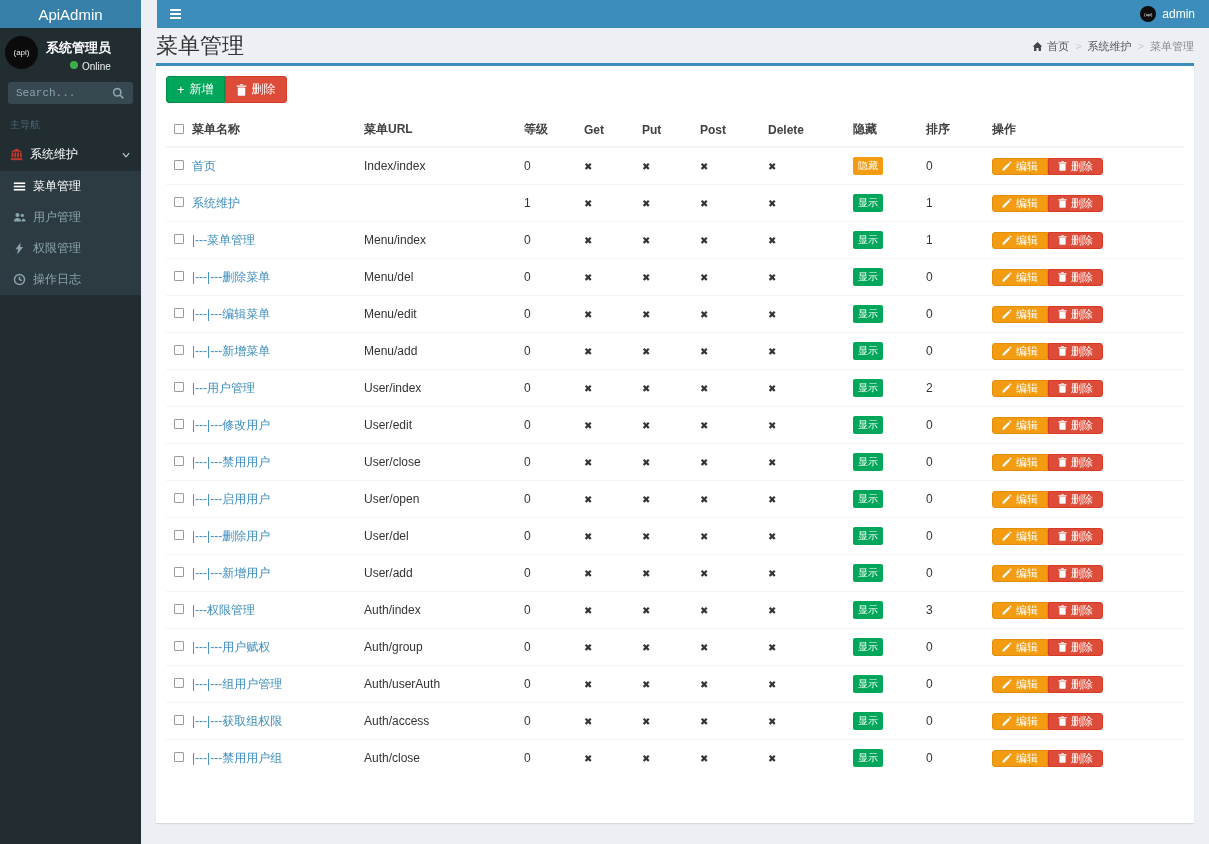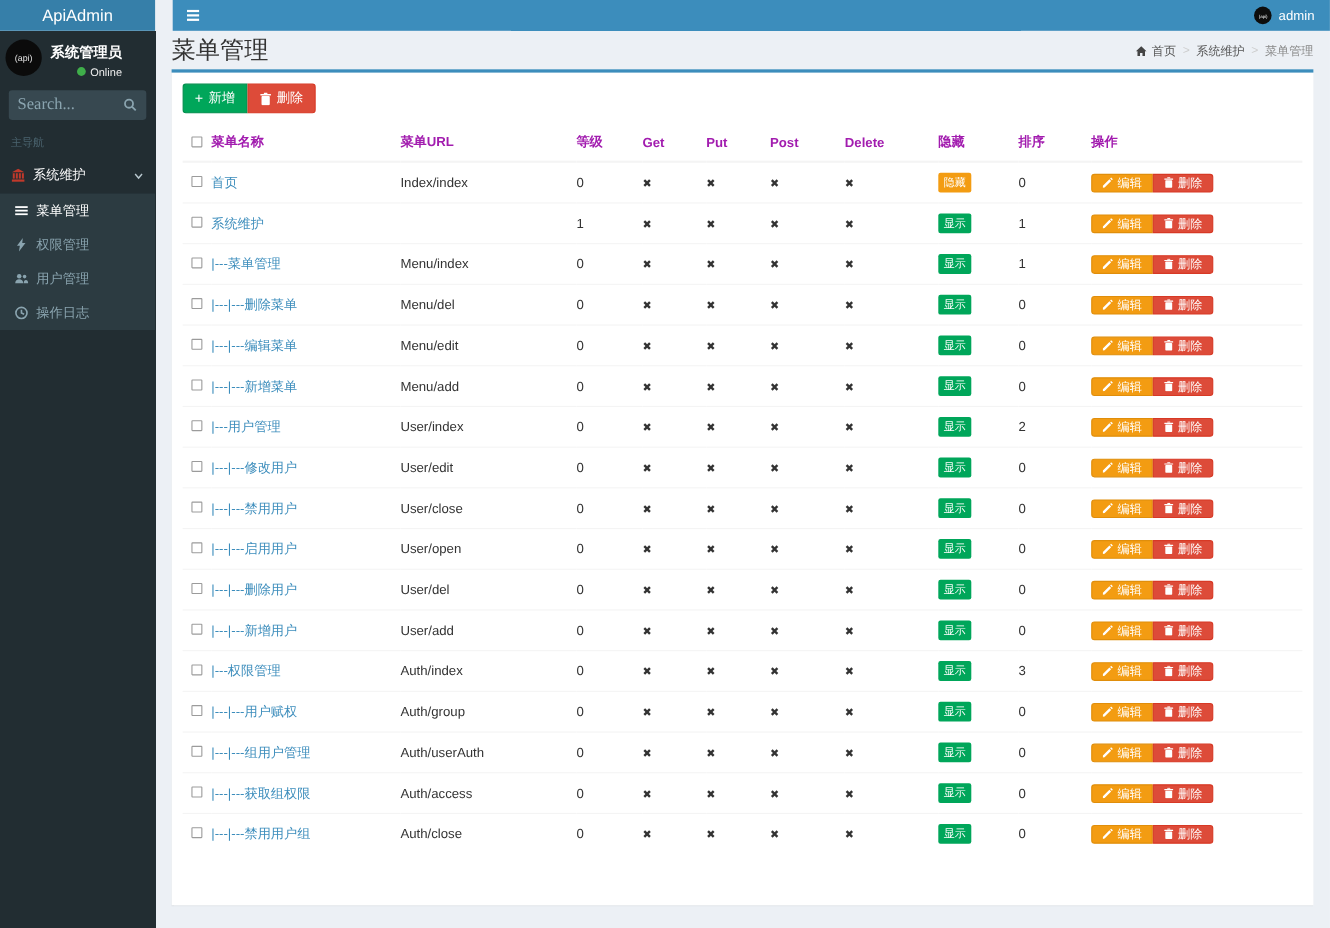--- a/index.html
+++ b/index.html
@@ -25,21 +25,21 @@
   
   .sidebar { position: fixed; top: 28px; left: 0; bottom: 0; width: 141px; background: #222d32; }
   .user-panel { display: flex; gap: 8px; padding: 8px 8px 10px 5px; }
   .avatar-lg { width: 33px; height: 33px; min-width: 33px; border-radius: 50%; background: #0b0b0b;
                color: #e8e8e8; font-size: 8px; display: flex; align-items: center; justify-content: center; }
   .user-name { color: #fff; font-size: 13px; font-weight: bold; padding-top: 3px; white-space: nowrap; }
   .user-status { color: #eee; font-size: 10px; display: flex; gap: 4px; margin-top: 4px; padding-left: 24px; }
   .dot { width: 8px; height: 8px; border-radius: 50%; background: #3fae4a; display: inline-block; }
   .sidebar-search { margin: 0 8px 6px; display: flex; background: #374850; border-radius: 3px; overflow: hidden; }
   .sidebar-search input { flex: 1; min-width: 0; background: transparent; border: none; outline: none;
-                          color: #ccc; font-size: 15px; padding: 5px 8px; font-family: Liberation Serif, serif; }
+                          color: #ccc; font-size: 11px; padding: 5px 8px; font-family: Liberation Mono, monospace; }
   .sidebar-search input::placeholder { color: #8aa4af; }
   .sidebar-search button { background: none; border: none; color: #8aa4af; padding: 0 8px; cursor: pointer; display: flex; align-items: center; }
   .nav-header { color: #4b646f; font-size: 10px; padding: 8px 10px 6px; }
   .tree-toggle { display: flex; align-items: center; gap: 7px; padding: 8px 10px; color: #fff;
                  font-size: 12px; cursor: pointer; }
   .tree-toggle .caret { margin-left: auto; color: #b8c7ce; display: flex; }
   .tree-menu { list-style: none; margin: 0; padding: 0; background: #2c3b41; }
   .tree-menu li { display: flex; align-items: center; gap: 7px; padding: 7px 10px 7px 13px;
                   font-size: 12px; color: #8aa4af; cursor: pointer; }
   .tree-menu li.active { color: #fff; }
@@ -60,21 +60,21 @@
   .box-body { padding: 10px; }
 
   .btn-group-top { display: flex; }
   .btn { color: #fff; font-size: 12px; border: 1px solid transparent; padding: 4px 10px;
          cursor: pointer; display: inline-flex; align-items: center; gap: 5px; font-family: inherit; }
   .btn-add { background: #00a65a; border-color: #008d4c; border-radius: 3px 0 0 3px; }
   .btn-delete { background: #dd4b39; border-color: #d73925; border-radius: 0 3px 3px 0; }
   .plus-glyph { font-size: 13px; line-height: 10px; }
 
   table { width: 100%; border-collapse: collapse; margin-top: 10px; font-size: 12px; table-layout: fixed; }
-  th { text-align: left; font-weight: bold; color: #a21caf; padding: 8px 4px 8px 0;
+  th { text-align: left; font-weight: bold; color: #404040; padding: 8px 4px 8px 0;
        border-bottom: 2px solid #f4f4f4; font-size: 12px; }
   td { padding: 9px 4px 9px 0; border-top: 1px solid #f4f4f4; vertical-align: middle; height: 32px; }
   col.c-chk { width: 26px; } col.c-name { width: 172px; } col.c-url { width: 160px; }
   col.c-level { width: 60px; } col.c-get { width: 58px; } col.c-put { width: 58px; }
   col.c-post { width: 68px; } col.c-del { width: 85px; } col.c-hide { width: 73px; }
   col.c-sort { width: 66px; } col.c-act { width: auto; }
   th.chk, td.chk { padding-left: 8px; }
   .checkbox { width: 10px; height: 10px; border: 1px solid #9b9b9b; border-radius: 1px;
               background: #fff; display: inline-block; cursor: pointer; }
   a.menu-link { color: #3c8dbc; text-decoration: none; cursor: pointer; }
@@ -147,32 +147,32 @@
     <li class="active">
       <svg class="icon-12" viewBox="0 0 16 16" fill="currentColor">
           <rect x="1" y="3" width="14" height="2"></rect>
           <rect x="1" y="7" width="14" height="2"></rect>
           <rect x="1" y="11" width="14" height="2"></rect>
         </svg>
       <span>菜单管理</span>
     </li>
     <li>
       <svg class="icon-12" viewBox="0 0 16 16" fill="currentColor">
-          <path d="M9.5 0.5 L3 9 h3.2 L5.2 15.5 12.5 6 h-3.6 Z"></path>
-        </svg>
-      <span>权限管理</span>
-    </li>
-    <li>
-      <svg class="icon-12" viewBox="0 0 16 16" fill="currentColor">
           <circle cx="5.5" cy="5" r="2.5"></circle>
           <path d="M1 13 c0-3 2-4.5 4.5-4.5 S10 10 10 13 Z"></path>
           <circle cx="11.5" cy="5.5" r="2"></circle>
           <path d="M10.5 13 c0-2.2 1-3.6 2.5-3.6 1.4 0 2.5 1.4 2.5 3.6 Z"></path>
         </svg>
       <span>用户管理</span>
+    </li>
+    <li>
+      <svg class="icon-12" viewBox="0 0 16 16" fill="currentColor">
+          <path d="M9.5 0.5 L3 9 h3.2 L5.2 15.5 12.5 6 h-3.6 Z"></path>
+        </svg>
+      <span>权限管理</span>
     </li>
     <li>
       <svg class="icon-12" viewBox="0 0 16 16" fill="none" stroke="currentColor" stroke-width="1.8">
           <circle cx="8" cy="8" r="6.2"></circle>
           <polyline points="8,4.5 8,8 11,9.5"></polyline>
         </svg>
       <span>操作日志</span>
     </li>
   </ul>
 </div>

